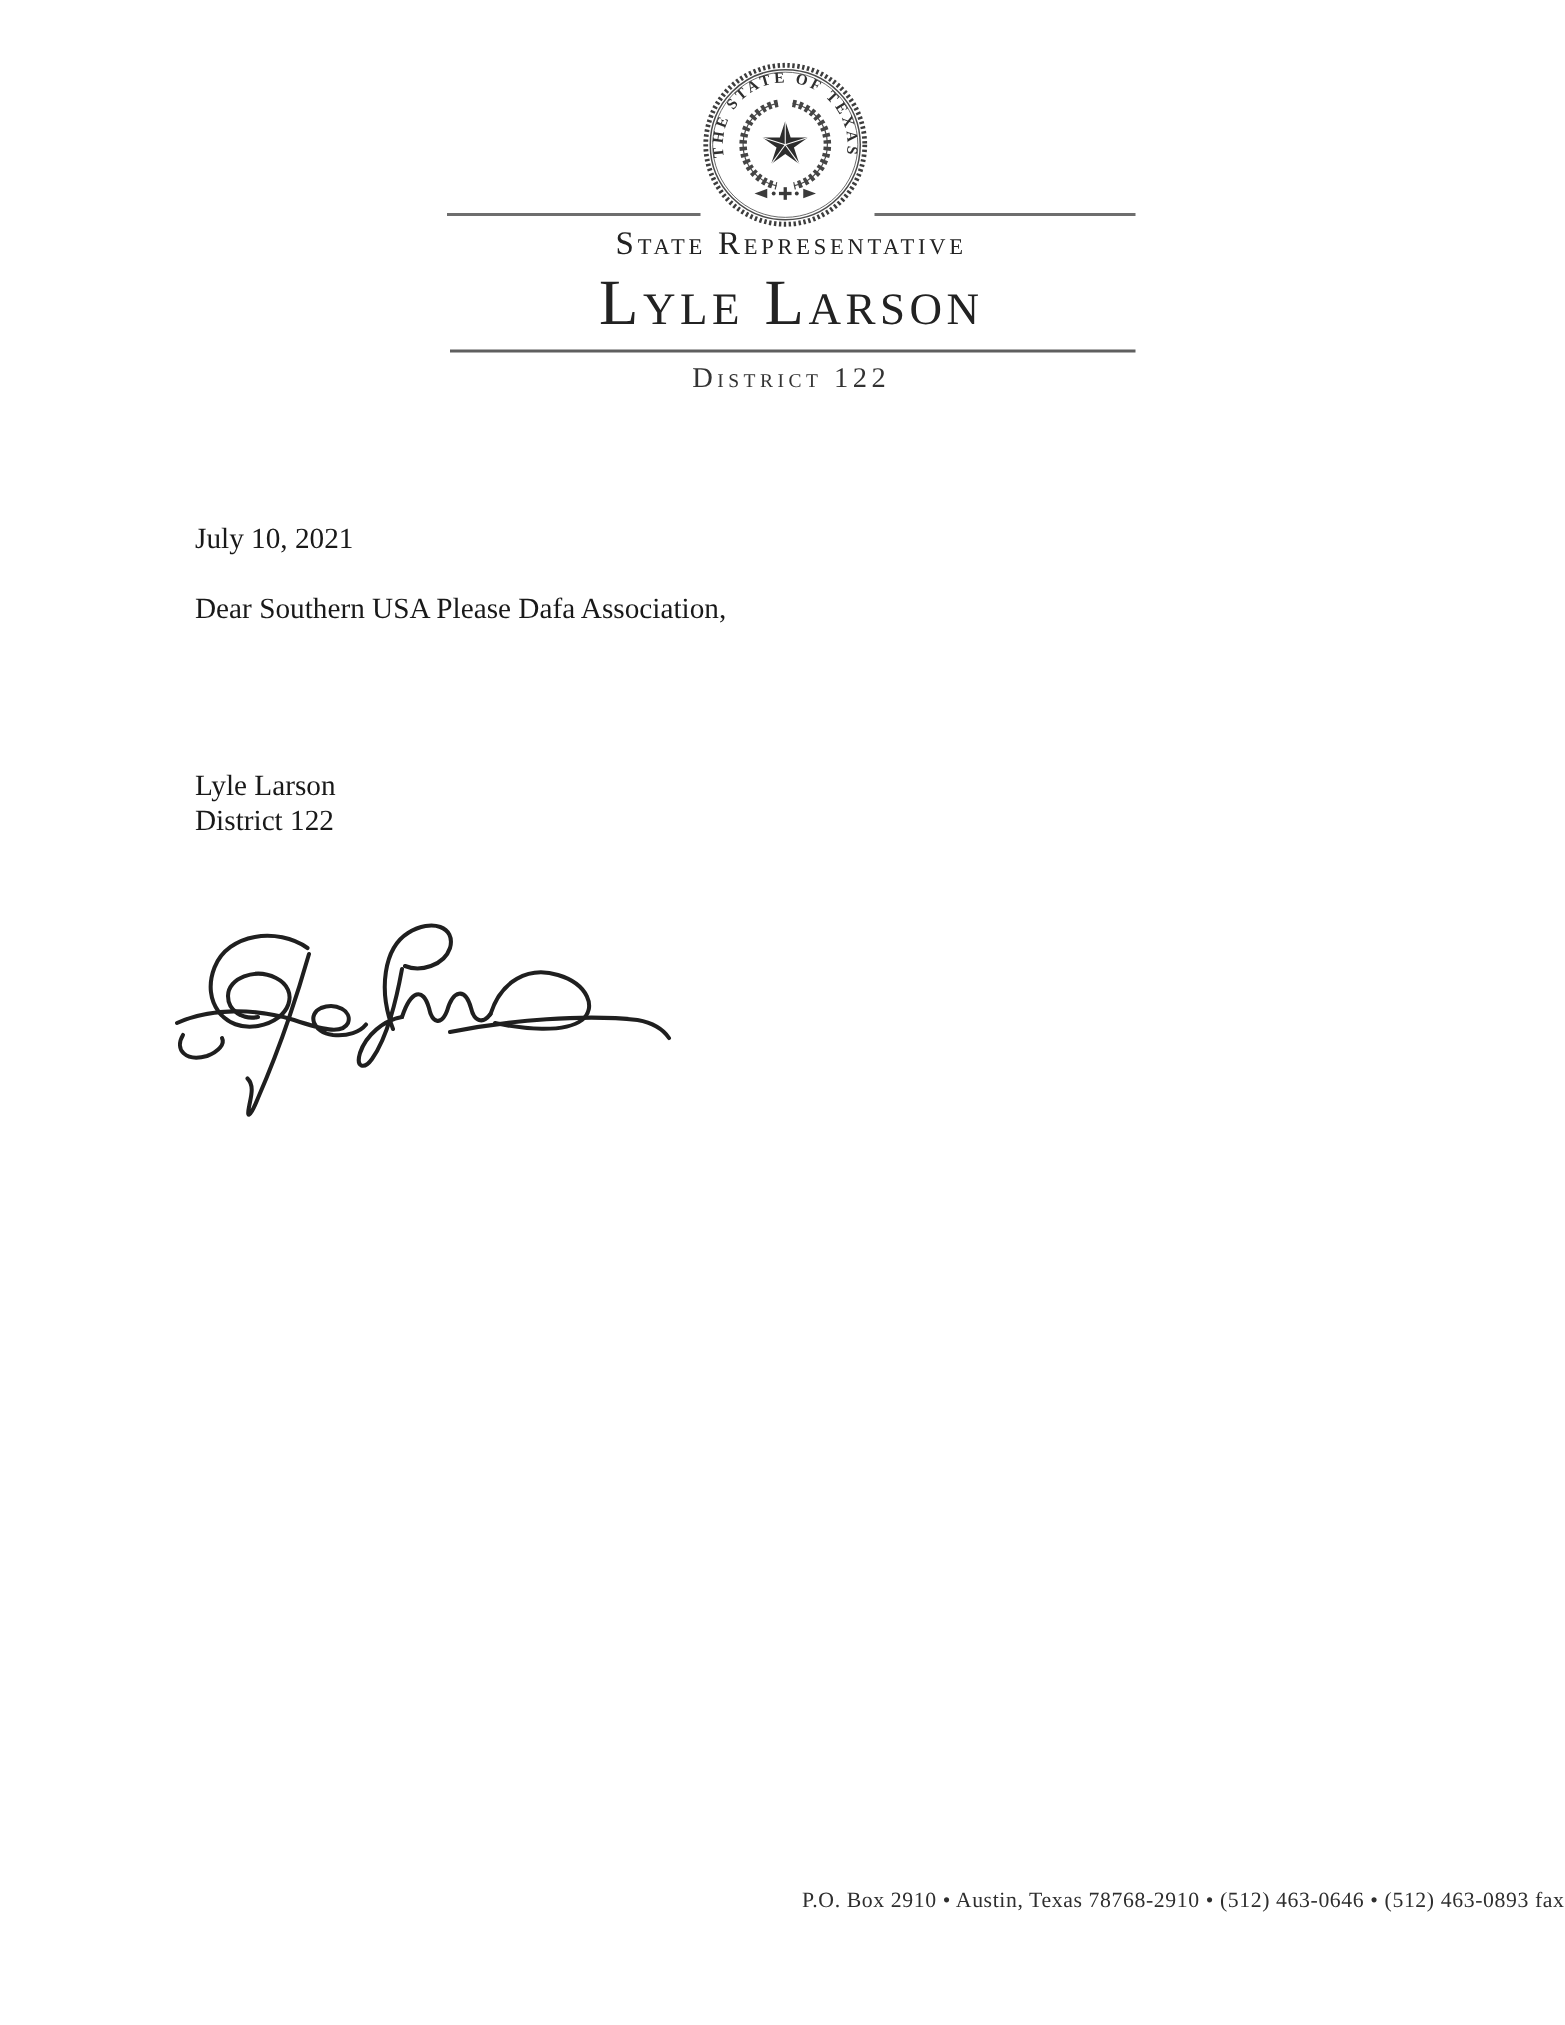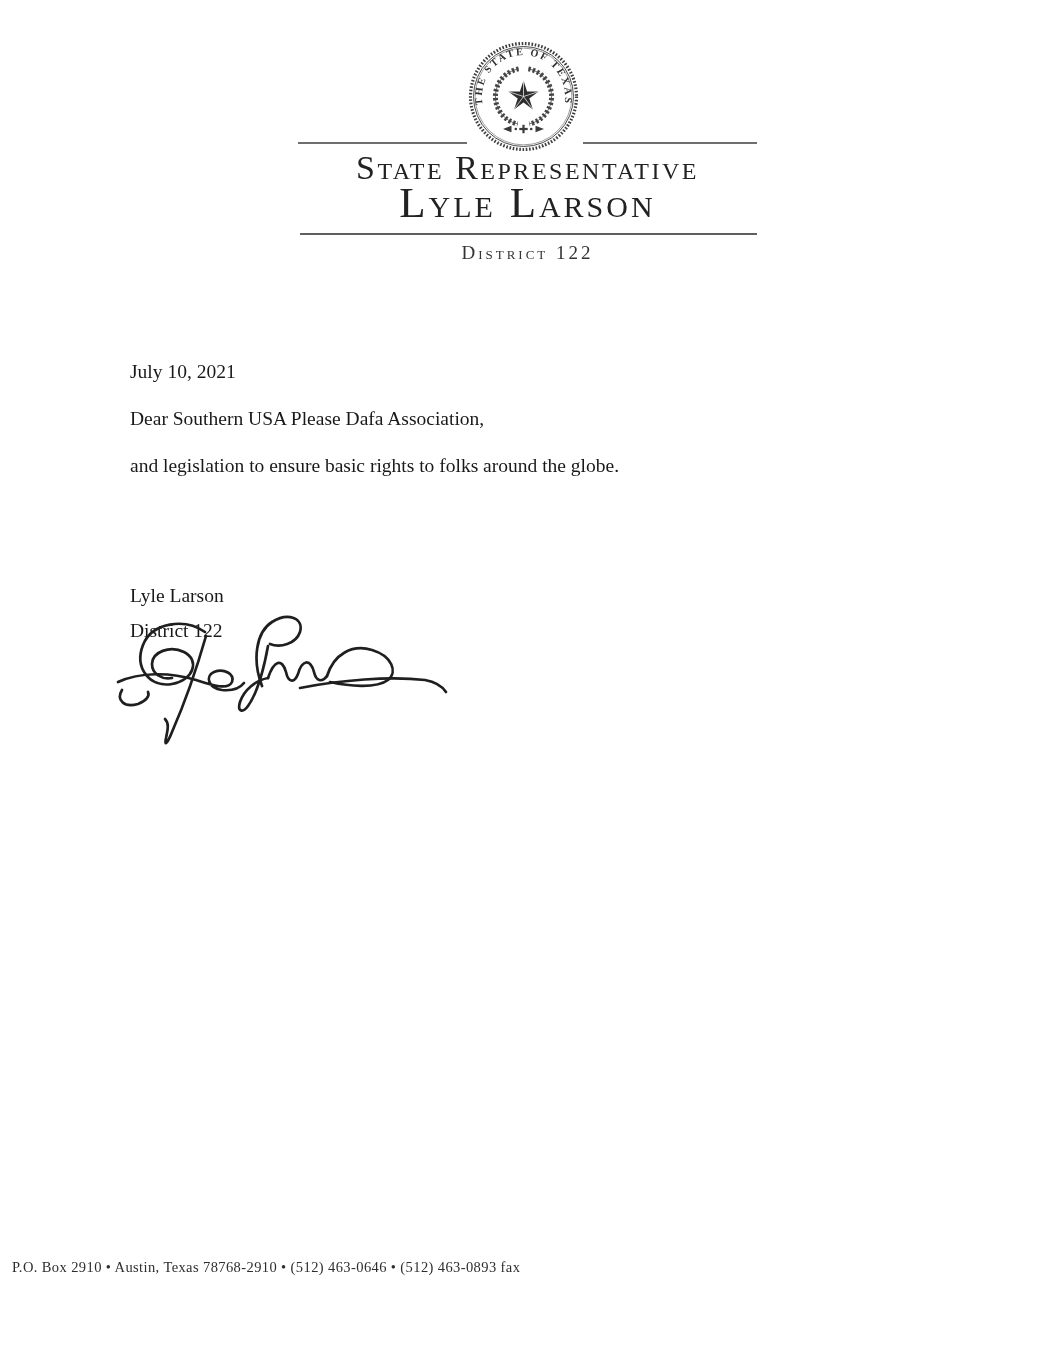--- a/index.html
+++ b/index.html
@@ -15,52 +15,52 @@
   .seal {
     position:absolute; left:467px; top:40px;
     width:113px; height:113px;
   }
   .rule { position:absolute; height:2px; background:#6e6e6e; }
   .rule-left  { left:298px; top:142px; width:169px; }
   .rule-right { left:583px; top:142px; width:174px; }
   .rule-wide  { left:300px; top:233px; width:457px; background:#5f5f5f; }
   .centered { position:absolute; left:12px; width:1031px; text-align:center; color:#222; }
   .office {
-    top:151px; font-size:34px; line-height:1;
+    top:151px; font-size:22px; line-height:1;
     font-variant:small-caps; letter-spacing:2.5px; font-weight:500;
   }
   .rep-name {
     top:181px; font-size:43px; line-height:1;
     font-variant:small-caps; letter-spacing:3px; font-weight:500;
   }
   .district {
     top:243px; font-size:19px; line-height:1;
     font-variant:small-caps; letter-spacing:3px; color:#333;
   }
   
   .body-block {
     position:absolute; left:130px; top:348px; width:800px;
     font-size:19.5px; line-height:23.5px; color:#191919;
   }
   .para { margin:0 0 23.5px 0; }
-  .ln { white-space:nowrap; height:23.5px;margin-top:12px; }
+  .ln { white-space:nowrap; height:23.5px; }
   .sig-space { height:70.5px; }
   
   .signature {
     position:absolute; left:112px; top:612px;
     width:340px; height:142px;
   }
   .signature path {
     fill:none; stroke:#1f1f1f; stroke-width:2.7;
     stroke-linecap:round; stroke-linejoin:round;
   }
   
   .footer {
     position:absolute; left:12px; top:1259px; width:1031px;
-    text-align:left; font-size:14.5px; letter-spacing:0.4px;
+    text-align:right; font-size:14.5px; letter-spacing:0.4px;
     color:#2e2e2e;
   }
 </style>
 </head>
 <body>
 
 <div class="page">
 
   <header>
 
@@ -118,21 +118,20 @@
     <div class="para">
       <div class="ln">July 10, 2021</div>
     </div>
 
     <div class="para">
       <div class="ln">Dear Southern USA Please Dafa Association,</div>
     </div>
 
 
     <div class="para">
-      <div class="ln">and legislation to ensure basic rights to folks around the globe.</div>
     </div>
 
 
     <div class="sig-space"></div>
 
     <div class="ln">Lyle Larson</div>
     <div class="ln">District 122</div>
   </main>
 
   <svg class="signature" viewBox="0 0 340 142" xmlns="http://www.w3.org/2000/svg">

